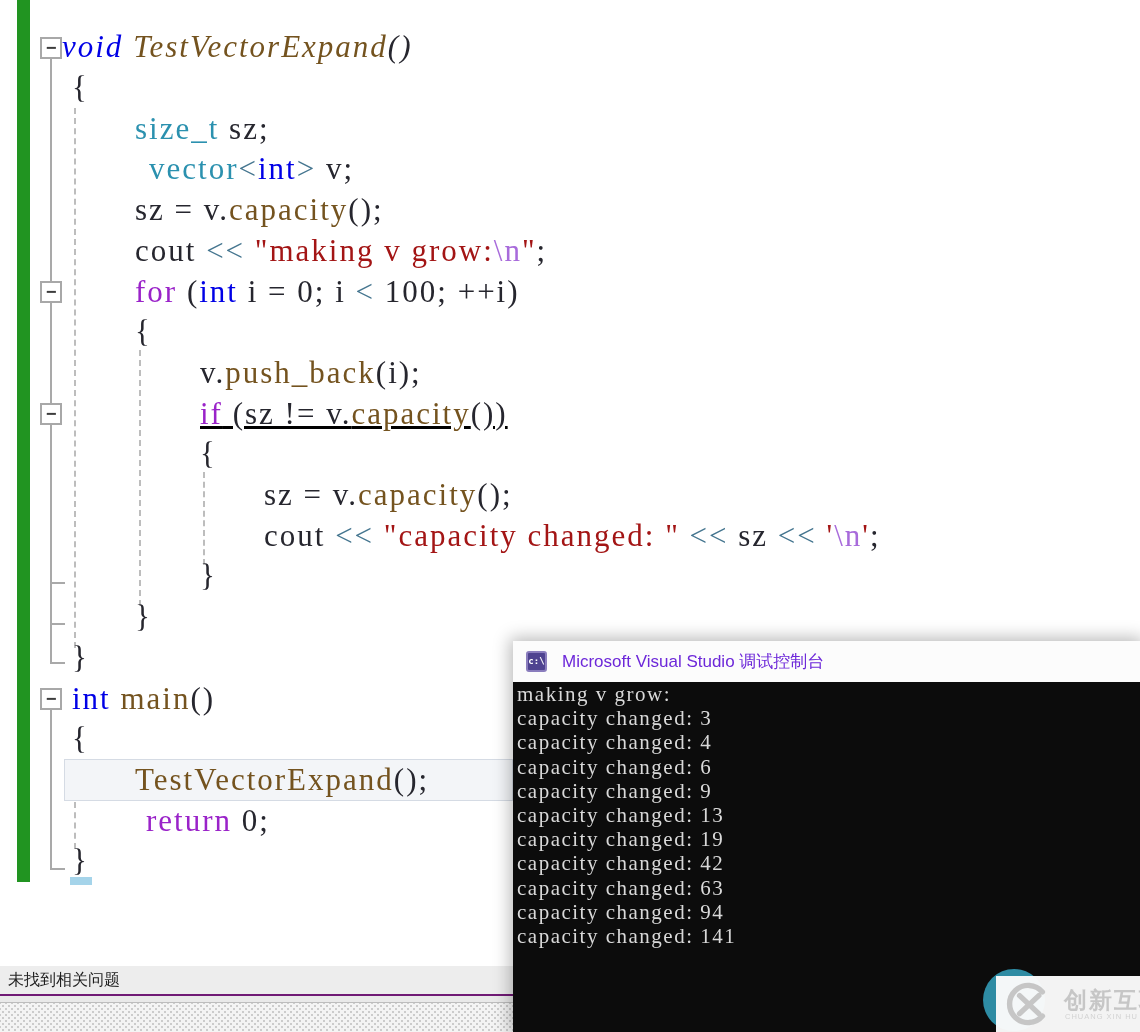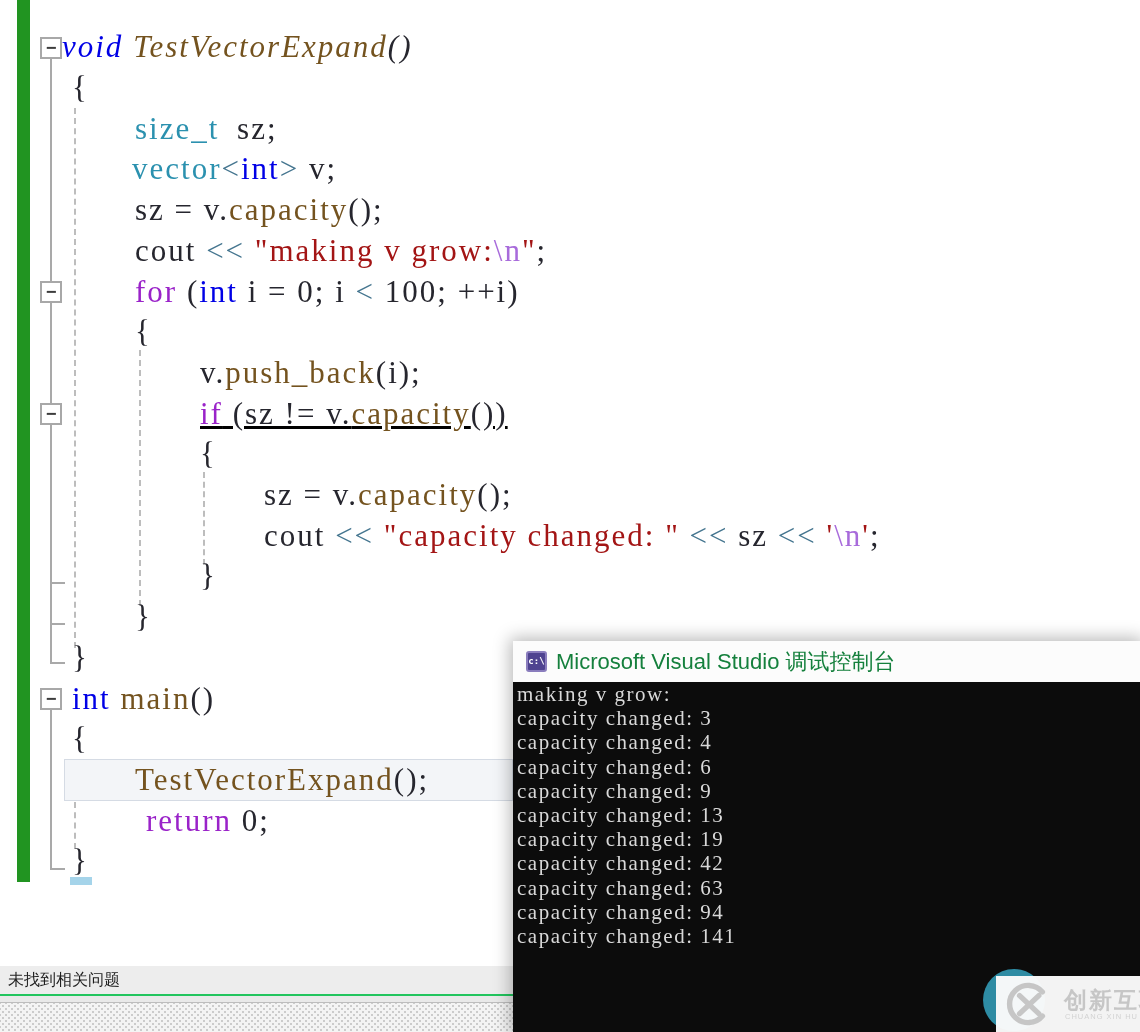--- a/index.html
+++ b/index.html
@@ -21,38 +21,38 @@
              font-family:"Liberation Serif","DejaVu Serif",serif;font-size:31px;letter-spacing:2px;}
   .tk{white-space:pre;}
   .c-kw{color:var(--kw);} .c-ctrl{color:var(--ctrl);} .c-type{color:var(--type);}
   .c-fn{color:var(--fn);} .c-str{color:var(--str);} .c-esc{color:var(--esc);}
   .c-op{color:var(--op);} .c-pl{color:var(--pl);}
   .caret-mark{position:absolute;left:70px;top:877px;width:22px;height:8px;background:#a5d4ea;}
 
   
   #status-region{position:absolute;left:0;top:966px;width:513px;height:66px;}
   .status-row{position:absolute;left:0;top:0;width:100%;height:28px;background:#ededed;
-              border-bottom:2px solid #22c55e;display:flex;align-items:center;}
+              border-bottom:2px solid #701a75;display:flex;align-items:center;}
   .status-row span{font-size:16px;color:#1d1d1d;padding-left:8px;}
   .status-strip{position:absolute;left:0;top:30px;width:100%;height:6px;background:#e9e9e9;
               border-bottom:1px solid #bdbdbd;}
   .grip-strip{position:absolute;left:0;top:37px;width:100%;height:29px;background-color:#f4f4f4;
               background-image:radial-gradient(#cccccc 1.2px,transparent 1.4px),
                                radial-gradient(#cccccc 1.2px,transparent 1.4px);
               background-size:6px 6px;background-position:0 0,3px 3px;}
 
   
   #console-window{position:absolute;left:513px;top:641px;width:627px;height:391px;z-index:10;
               box-shadow:0 0 16px 3px rgba(0,0,0,0.28);}
   #console-titlebar{position:absolute;left:0;top:0;width:100%;height:41px;background:#fcfcfc;
               display:flex;align-items:center;box-sizing:border-box;padding-left:13px;}
   .console-icon{width:21px;height:21px;background:#4f4390;border:2px solid #8a7dbd;border-radius:3px;
               box-sizing:border-box;display:flex;align-items:center;justify-content:center;
               color:#ffffff;font:bold 9px/9px "DejaVu Sans Mono",monospace;}
-  .console-title{margin-left:9px;font-size:22px;color:#15803d;}
+  .console-title{margin-left:15px;font-size:17px;color:#6d28d9;}
   #console-body{position:absolute;left:0;top:41px;width:100%;height:350px;background:var(--console-bg);
               overflow:hidden;}
   .console-line{position:relative;height:24.2px;color:var(--console-fg);white-space:pre;
               font-family:"Liberation Serif","DejaVu Serif",serif;font-size:21px;letter-spacing:1.5px;
               padding-left:4px;}
 
   
   #watermark{position:absolute;left:980px;top:966px;width:160px;height:66px;z-index:20;}
   .wm-circle{position:absolute;left:3px;top:3px;width:62px;height:62px;border-radius:50%;
               background:var(--teal);}
@@ -80,22 +80,22 @@
 
     <div class="indent-guide" style="left:74px;top:108px;height:540px;"></div>
     <div class="indent-guide" style="left:139px;top:350px;height:256px;"></div>
     <div class="indent-guide" style="left:203px;top:472px;height:93px;"></div>
     <div class="indent-guide" style="left:74px;top:761px;height:88px;"></div>
 
     <div id="code-layer">
         <div class="code-line" style="top: 27px; left: 62px; font-style: italic;"><span class="tk c-kw">void</span><span class="tk c-pl"> </span><span class="tk c-fn">TestVectorExpand</span><span class="tk c-pl">()</span></div>
         <div class="fold-box" style="top: 36.5px;">−</div>
         <div class="code-line" style="top: 67.7px; left: 72px;"><span class="tk c-pl">{</span></div>
-        <div class="code-line" style="top: 108.4px; left: 135px; gap: 8px;"><span class="tk c-type">size_t</span><span class="tk c-pl"> sz;</span></div>
-        <div class="code-line" style="top: 149.1px; left: 132px;"><span class="tk c-type">vector</span><span class="tk c-op">&lt;</span><span class="tk c-kw">int</span><span class="tk c-op">&gt;</span><span class="tk c-pl"> v;</span></div>
+        <div class="code-line" style="top: 108.4px; left: 135px;"><span class="tk c-type">size_t</span><span class="tk c-pl"> sz;</span></div>
+        <div class="code-line" style="top: 149.1px; left: 149px;"><span class="tk c-type">vector</span><span class="tk c-op">&lt;</span><span class="tk c-kw">int</span><span class="tk c-op">&gt;</span><span class="tk c-pl"> v;</span></div>
         <div class="code-line" style="top: 189.8px; left: 135px;"><span class="tk c-pl">sz = v.</span><span class="tk c-fn">capacity</span><span class="tk c-pl">();</span></div>
         <div class="code-line" style="top: 230.5px; left: 135px;"><span class="tk c-pl">cout </span><span class="tk c-op">&lt;&lt;</span><span class="tk c-pl"> </span><span class="tk c-str">"making v grow:</span><span class="tk c-esc">\n</span><span class="tk c-str">"</span><span class="tk c-pl">;</span></div>
         <div class="code-line" style="top: 271.2px; left: 135px;"><span class="tk c-ctrl">for</span><span class="tk c-pl"> (</span><span class="tk c-kw">int</span><span class="tk c-pl"> i = 0; i </span><span class="tk c-op">&lt;</span><span class="tk c-pl"> 100; ++i)</span></div>
         <div class="fold-box" style="top: 280.7px;">−</div>
         <div class="code-line" style="top: 311.9px; left: 135px;"><span class="tk c-pl">{</span></div>
         <div class="code-line" style="top: 352.6px; left: 200px;"><span class="tk c-pl">v.</span><span class="tk c-fn">push_back</span><span class="tk c-pl">(i);</span></div>
         <div class="code-line" style="top: 393.3px; left: 200px; text-decoration: underline;"><span class="tk c-ctrl">if</span><span class="tk c-pl"> (sz != v.</span><span class="tk c-fn">capacity</span><span class="tk c-pl">())</span></div>
         <div class="fold-box" style="top: 402.8px;">−</div>
         <div class="code-line" style="top: 434px; left: 200px;"><span class="tk c-pl">{</span></div>
         <div class="code-line" style="top: 474.7px; left: 264px;"><span class="tk c-pl">sz = v.</span><span class="tk c-fn">capacity</span><span class="tk c-pl">();</span></div>

